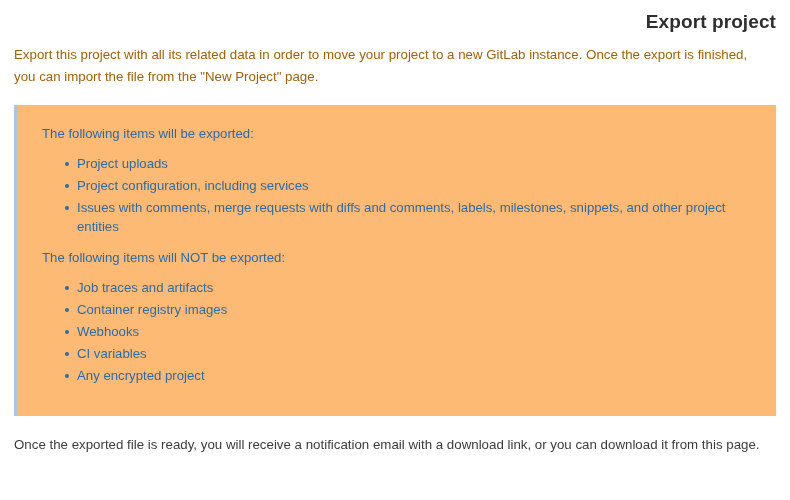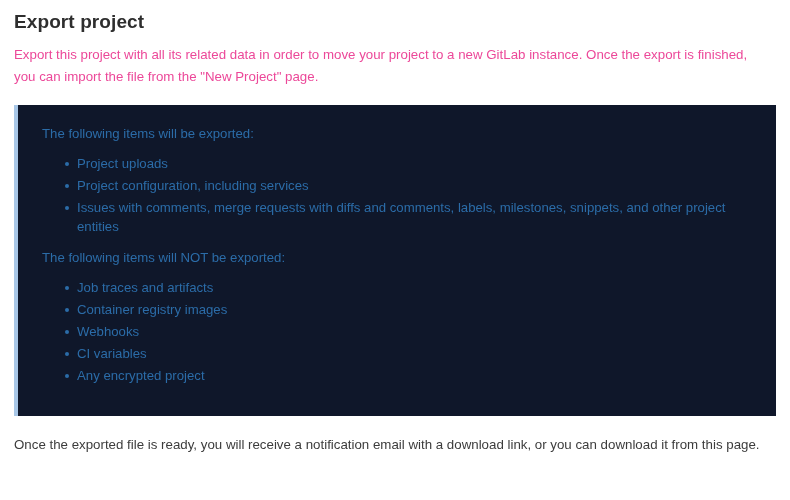--- a/index.html
+++ b/index.html
@@ -22,36 +22,37 @@
     width: 790px;
   }
 
   .page-title {
     font-size: 19px;
     font-weight: 600;
     color: #2e2e2e;
     margin: 0;
     padding-top: 11px;
     letter-spacing: 0.1px;
+    text-align: right;
   }
 
   .intro {
     font-size: 13.3px;
     line-height: 1.62;
-    color: #ec4899;
+    color: #a16207;
     margin: 11px 0 0 0;
     max-width: 748px;
   }
 
   
   .info-panel {
     margin-top: 18px;
     width: 762px;
     box-sizing: border-box;
-    background: #0f172a;
+    background: #fdba74;
     border-left: 4px solid #a8c7e7;
     padding: 19px 22px 26px 24px;
     min-height: 295px;
   }
 
   .info-lead {
     font-size: 13.2px;
     color: #2b6ca8;
     line-height: 1.5;
     margin: 0;

